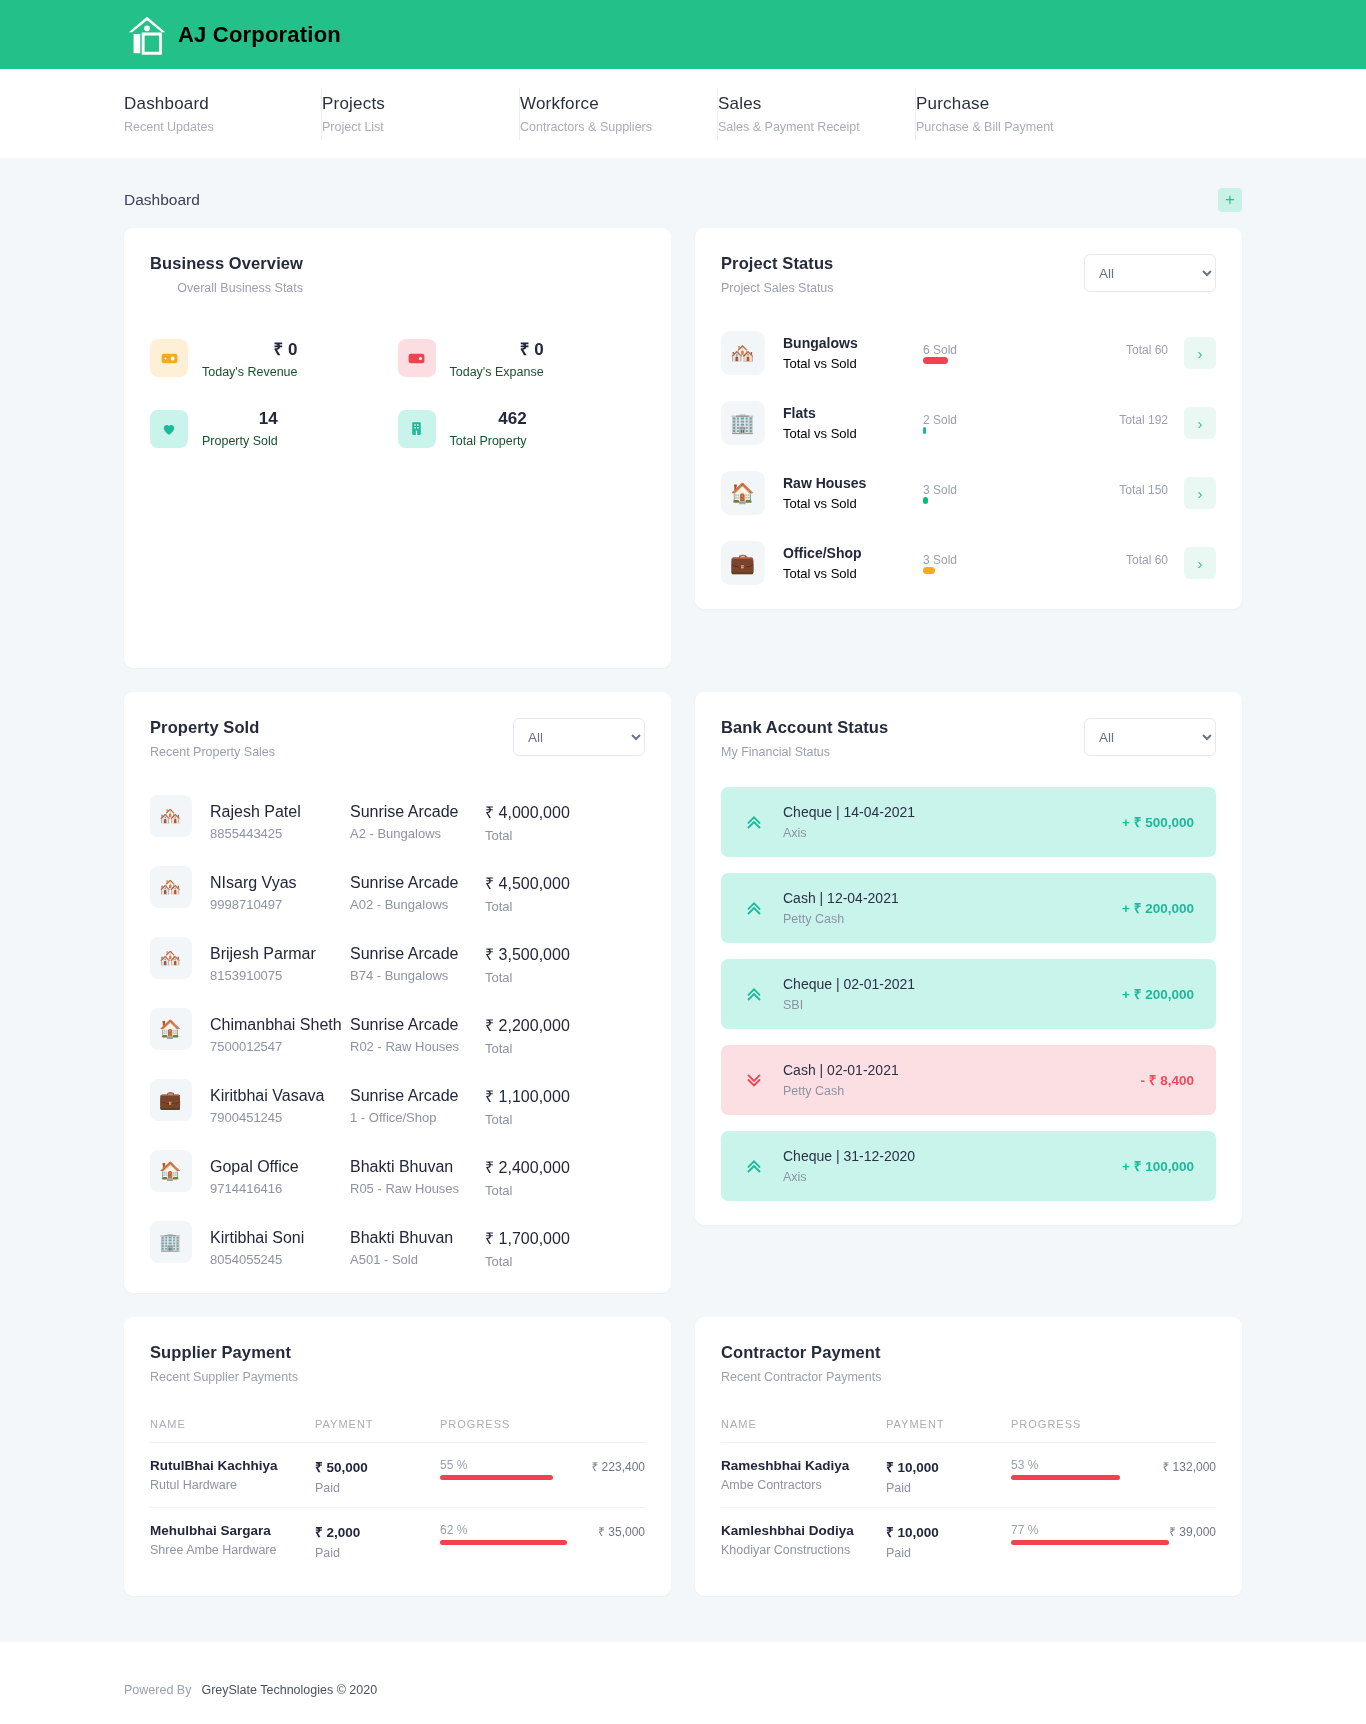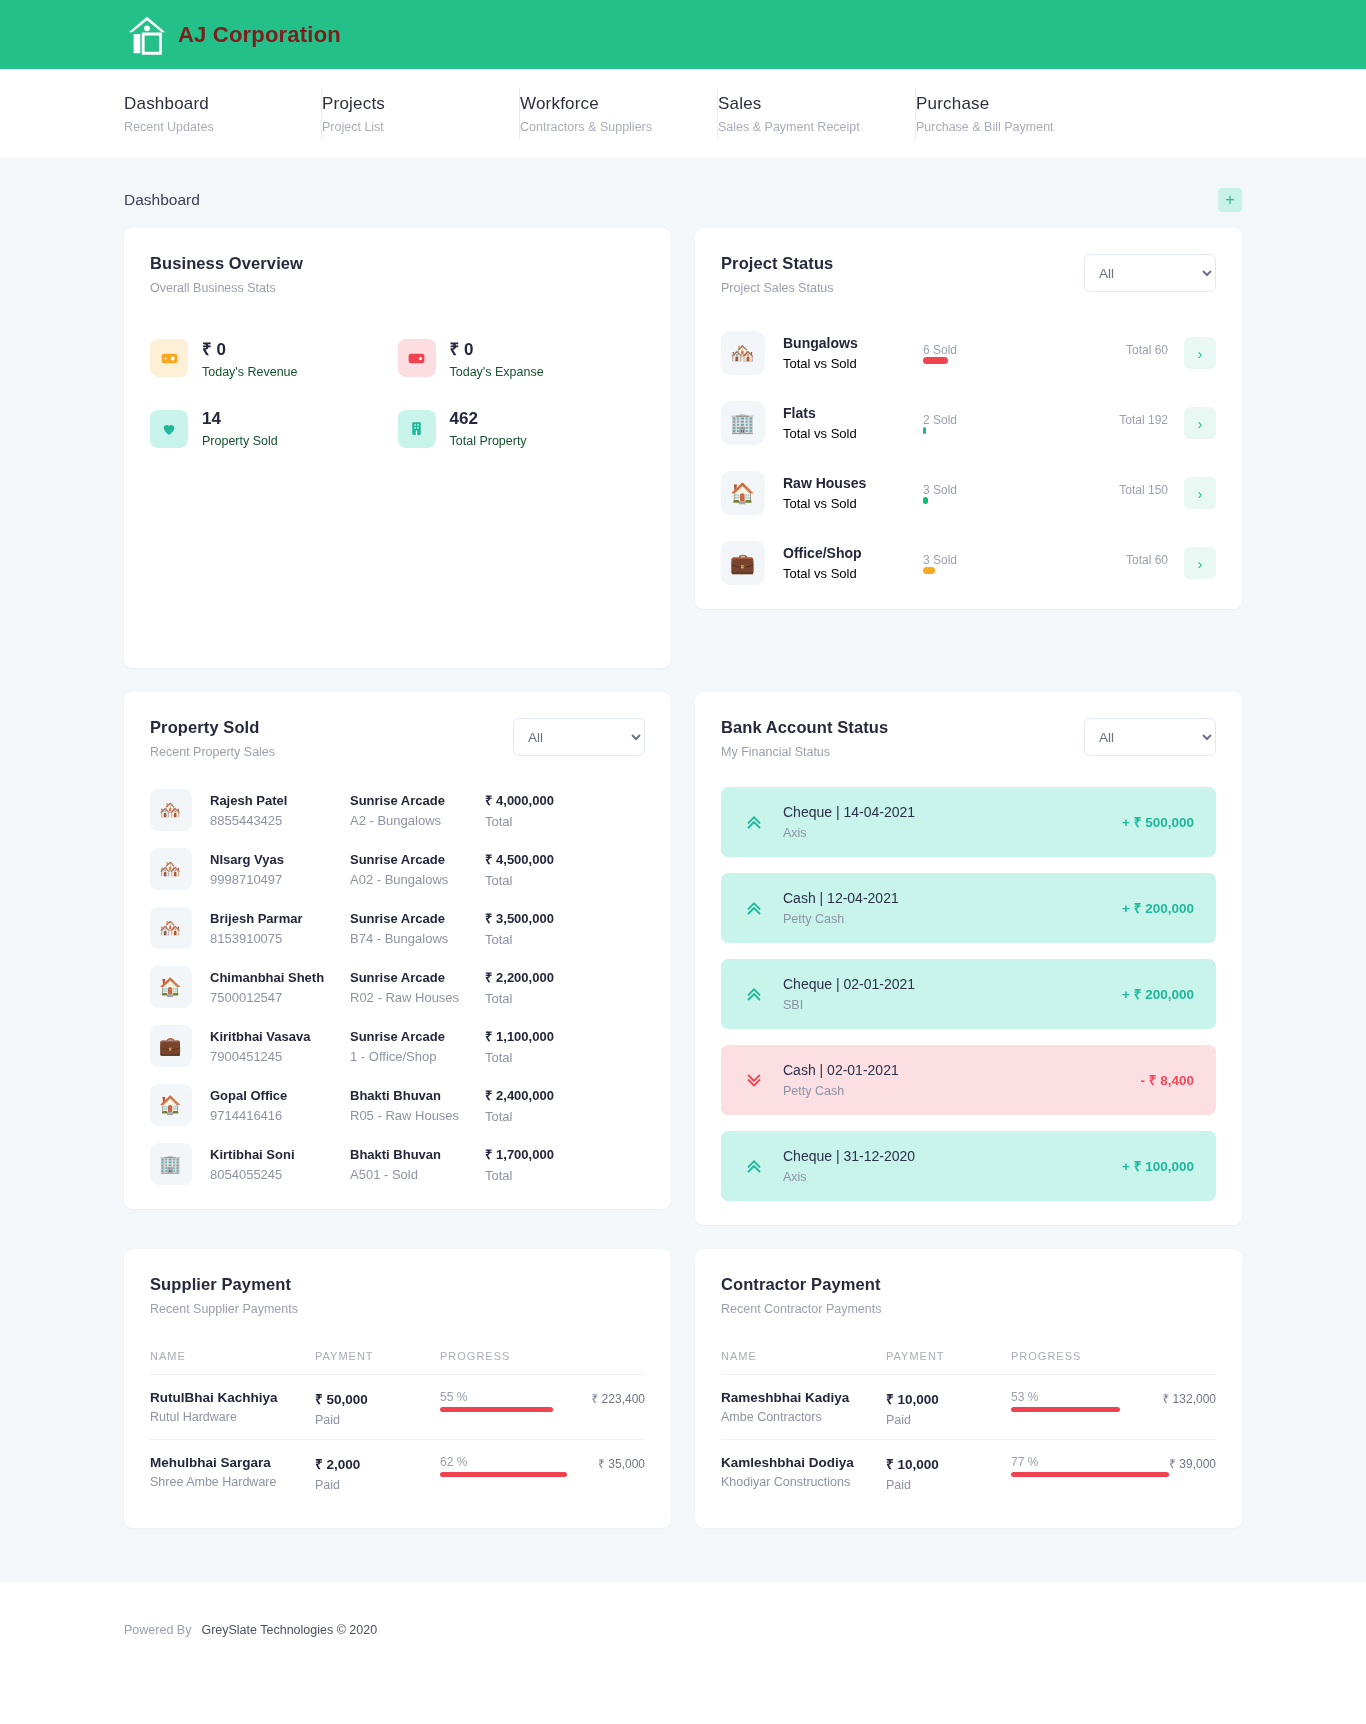--- a/index.html
+++ b/index.html
@@ -15,21 +15,21 @@
     background: #23c08a;
     height: 69px;
     display: flex;
     align-items: center;
     padding: 0 124px 0 124px;
     position: relative;
   }
   .brand { display: flex; align-items: center; gap: 8px; }
   .brand-logo { width: 46px; height: 46px; color: #fff; }
   .brand-name {
-    color: #7f1d1d;
+    color: #000000;
     font-size: 22px;
     font-weight: bold;
     letter-spacing: .2px;
   }
   .topbar-right {
     margin-left: auto;
     display: flex;
     align-items: center;
     gap: 22px;
   }
@@ -97,21 +97,21 @@
   .select {
     margin-left: auto;
     width: 132px; height: 38px;
     border: 1px solid #e3e9ef; border-radius: 6px;
     background: #fff; color: #6c7382; font-size: 13.5px;
     padding: 0 10px;
     font-family: "Liberation Sans", sans-serif;
   }
 
   
-  .bo-card { min-height: 440px; }
+  .bo-card { min-height: 440px; text-align: right; }
   .stats { display: flex; flex-wrap: wrap; margin-top: 42px; row-gap: 30px; }
   .stat { width: 50%; display: flex; align-items: center; gap: 14px; }
   .stat-ico {
     width: 38px; height: 38px; border-radius: 8px;
     display: flex; align-items: center; justify-content: center;
     font-size: 17px;
   }
   .stat-val { font-size: 17px; color: #23273c; font-weight: bold; }
   .stat-lbl { font-size: 12.5px; color: #14532d; margin-top: 5px; }
 
@@ -149,21 +149,21 @@
   .sold-row { display: flex; align-items: center; }
   .sold-ico {
     width: 42px; height: 42px; border-radius: 8px;
     background: #f3f6f9;
     display: flex; align-items: center; justify-content: center;
     font-size: 18px; flex: none;
   }
   .sold-c1 { margin-left: 18px; width: 140px; flex: none; }
   .sold-c2 { width: 135px; flex: none; }
   .sold-c3 { flex: 1; }
-  .sold-t { font-size: 13px; color: #23273c; font-weight: bold; }
+  .sold-t { font-size: 16px; color: #23273c; font-weight: normal; margin-top: 12px; }
   .sold-s { font-size: 13px; color: #8d93a3; margin-top: 5px; }
 
   
   .bank-rows { margin-top: 28px; display: flex; flex-direction: column; gap: 16px; }
   .bank-row {
     border-radius: 7px; padding: 17px 22px;
     display: flex; align-items: center; min-height: 67px;
   }
   .bank-row.pos { background: #c8f4ec; }
   .bank-row.neg { background: #fcdfe3; justify-content: center; }

